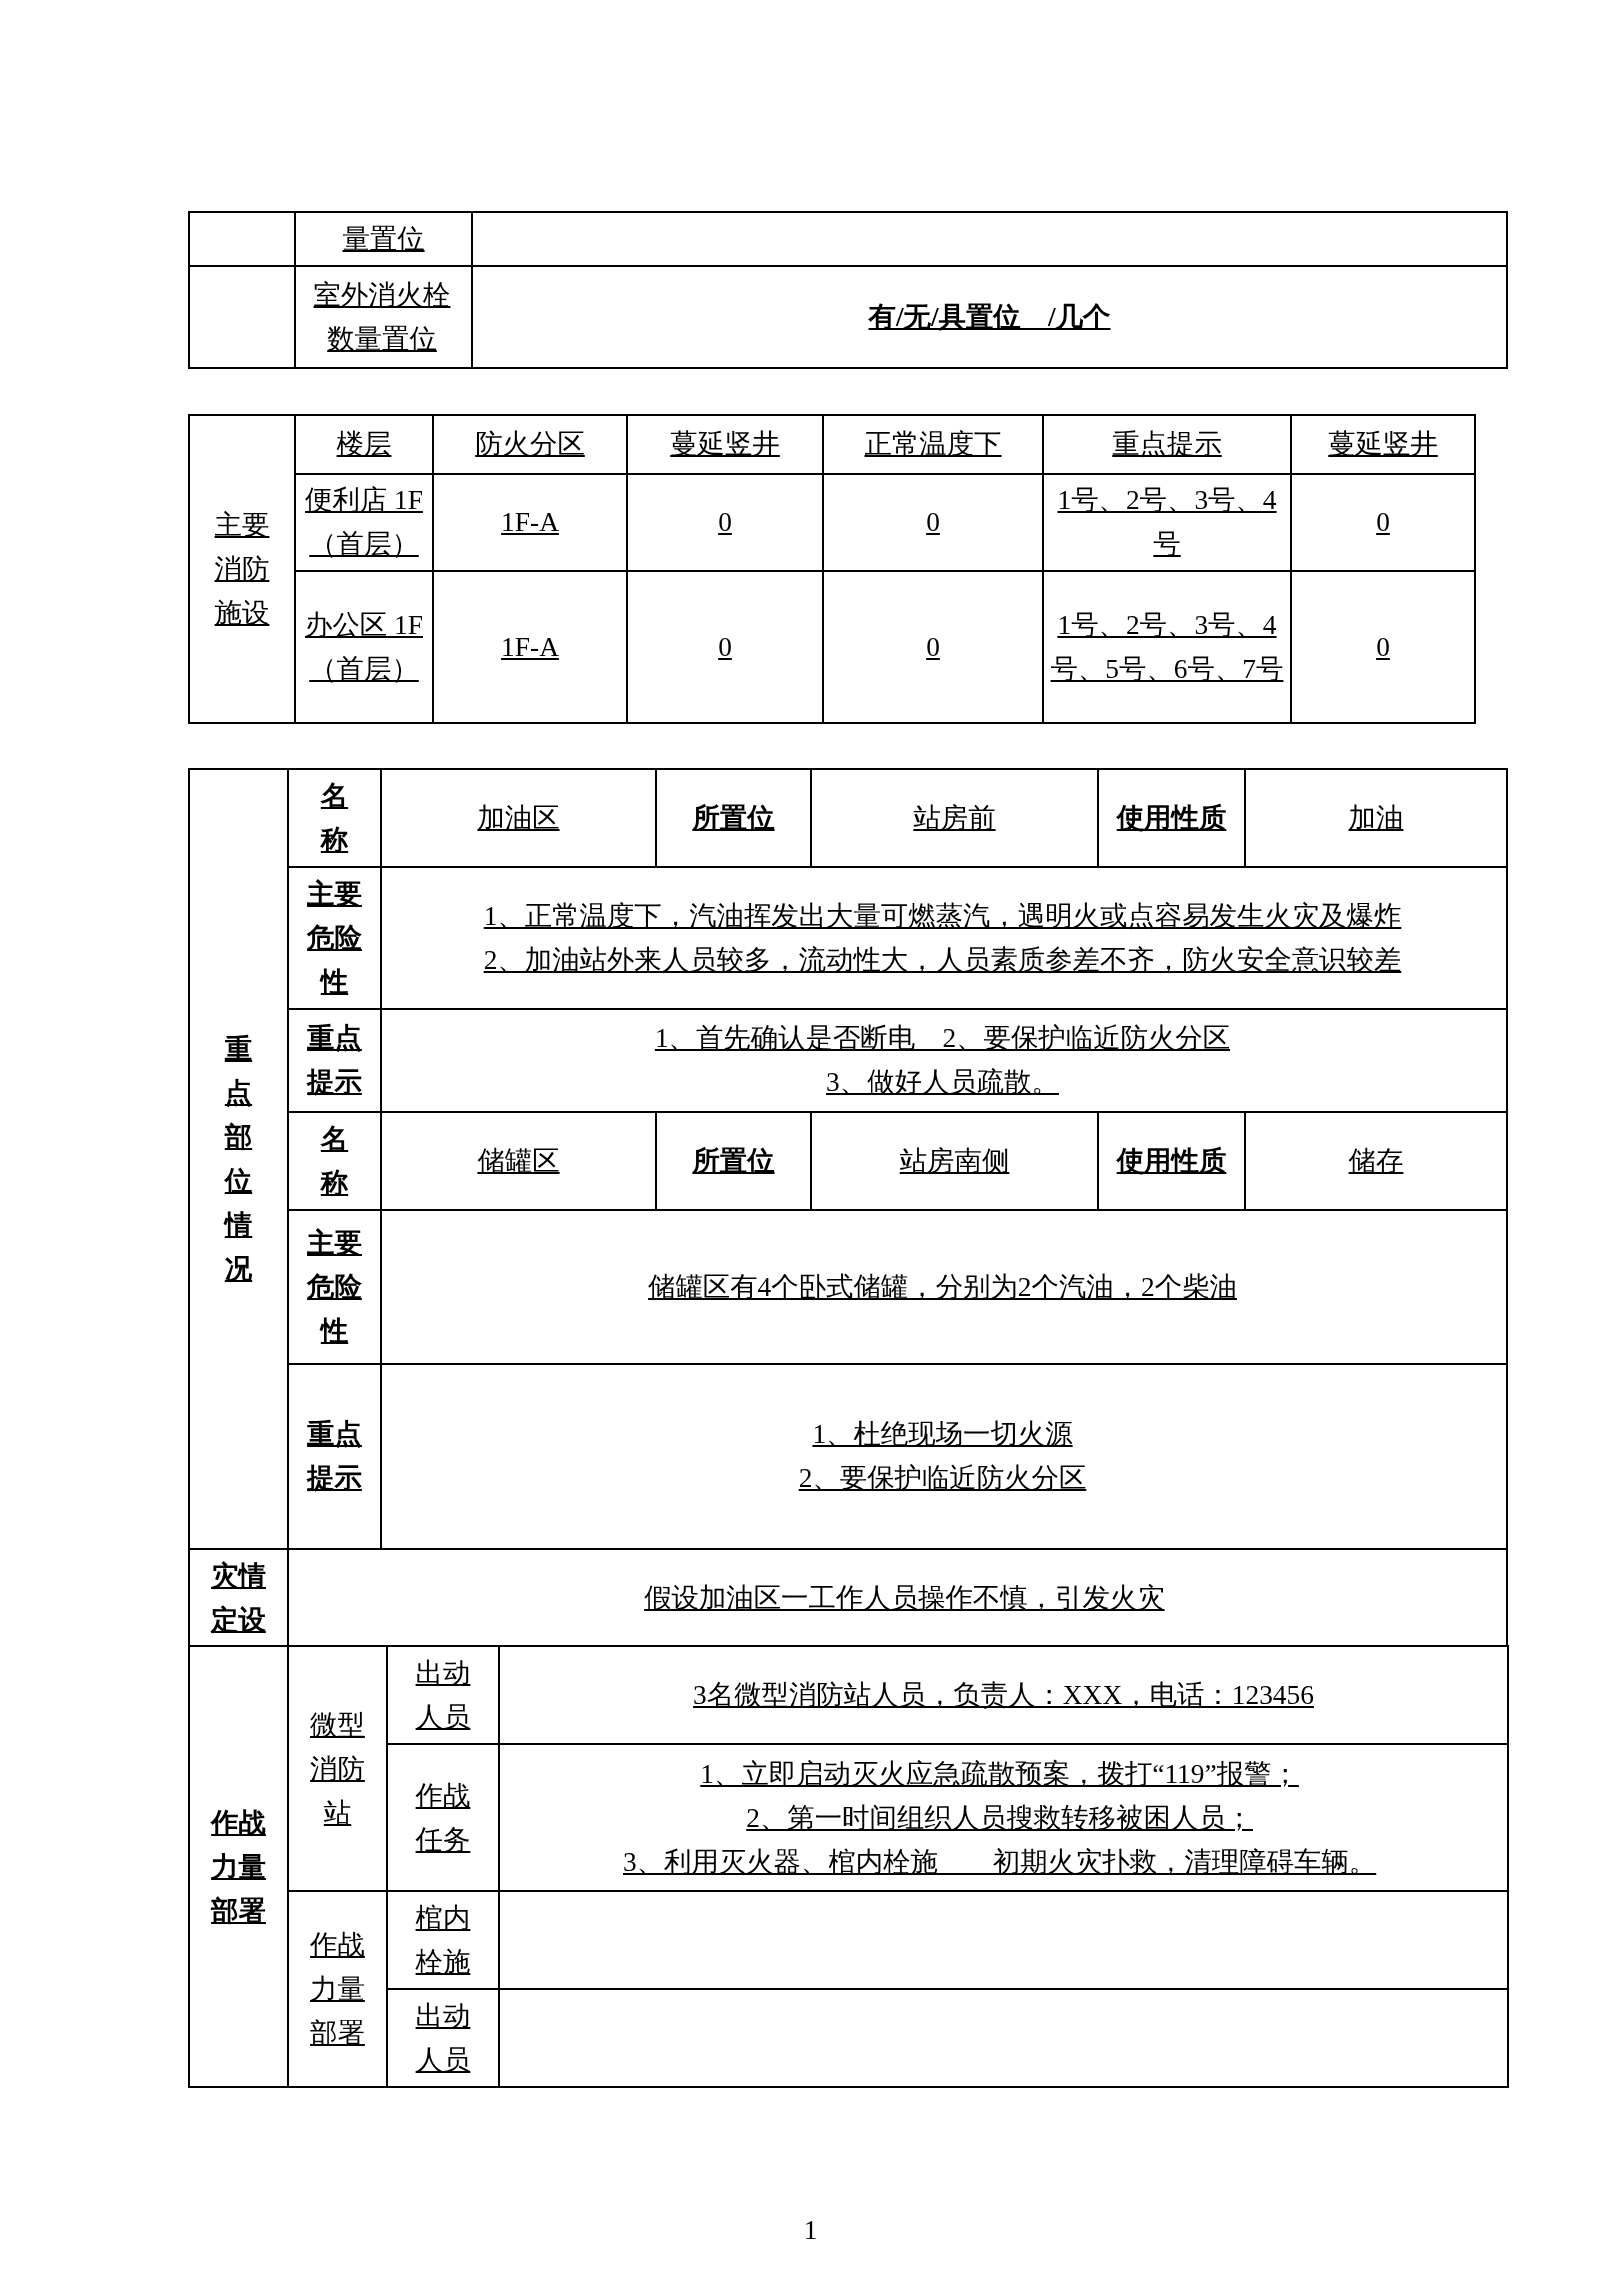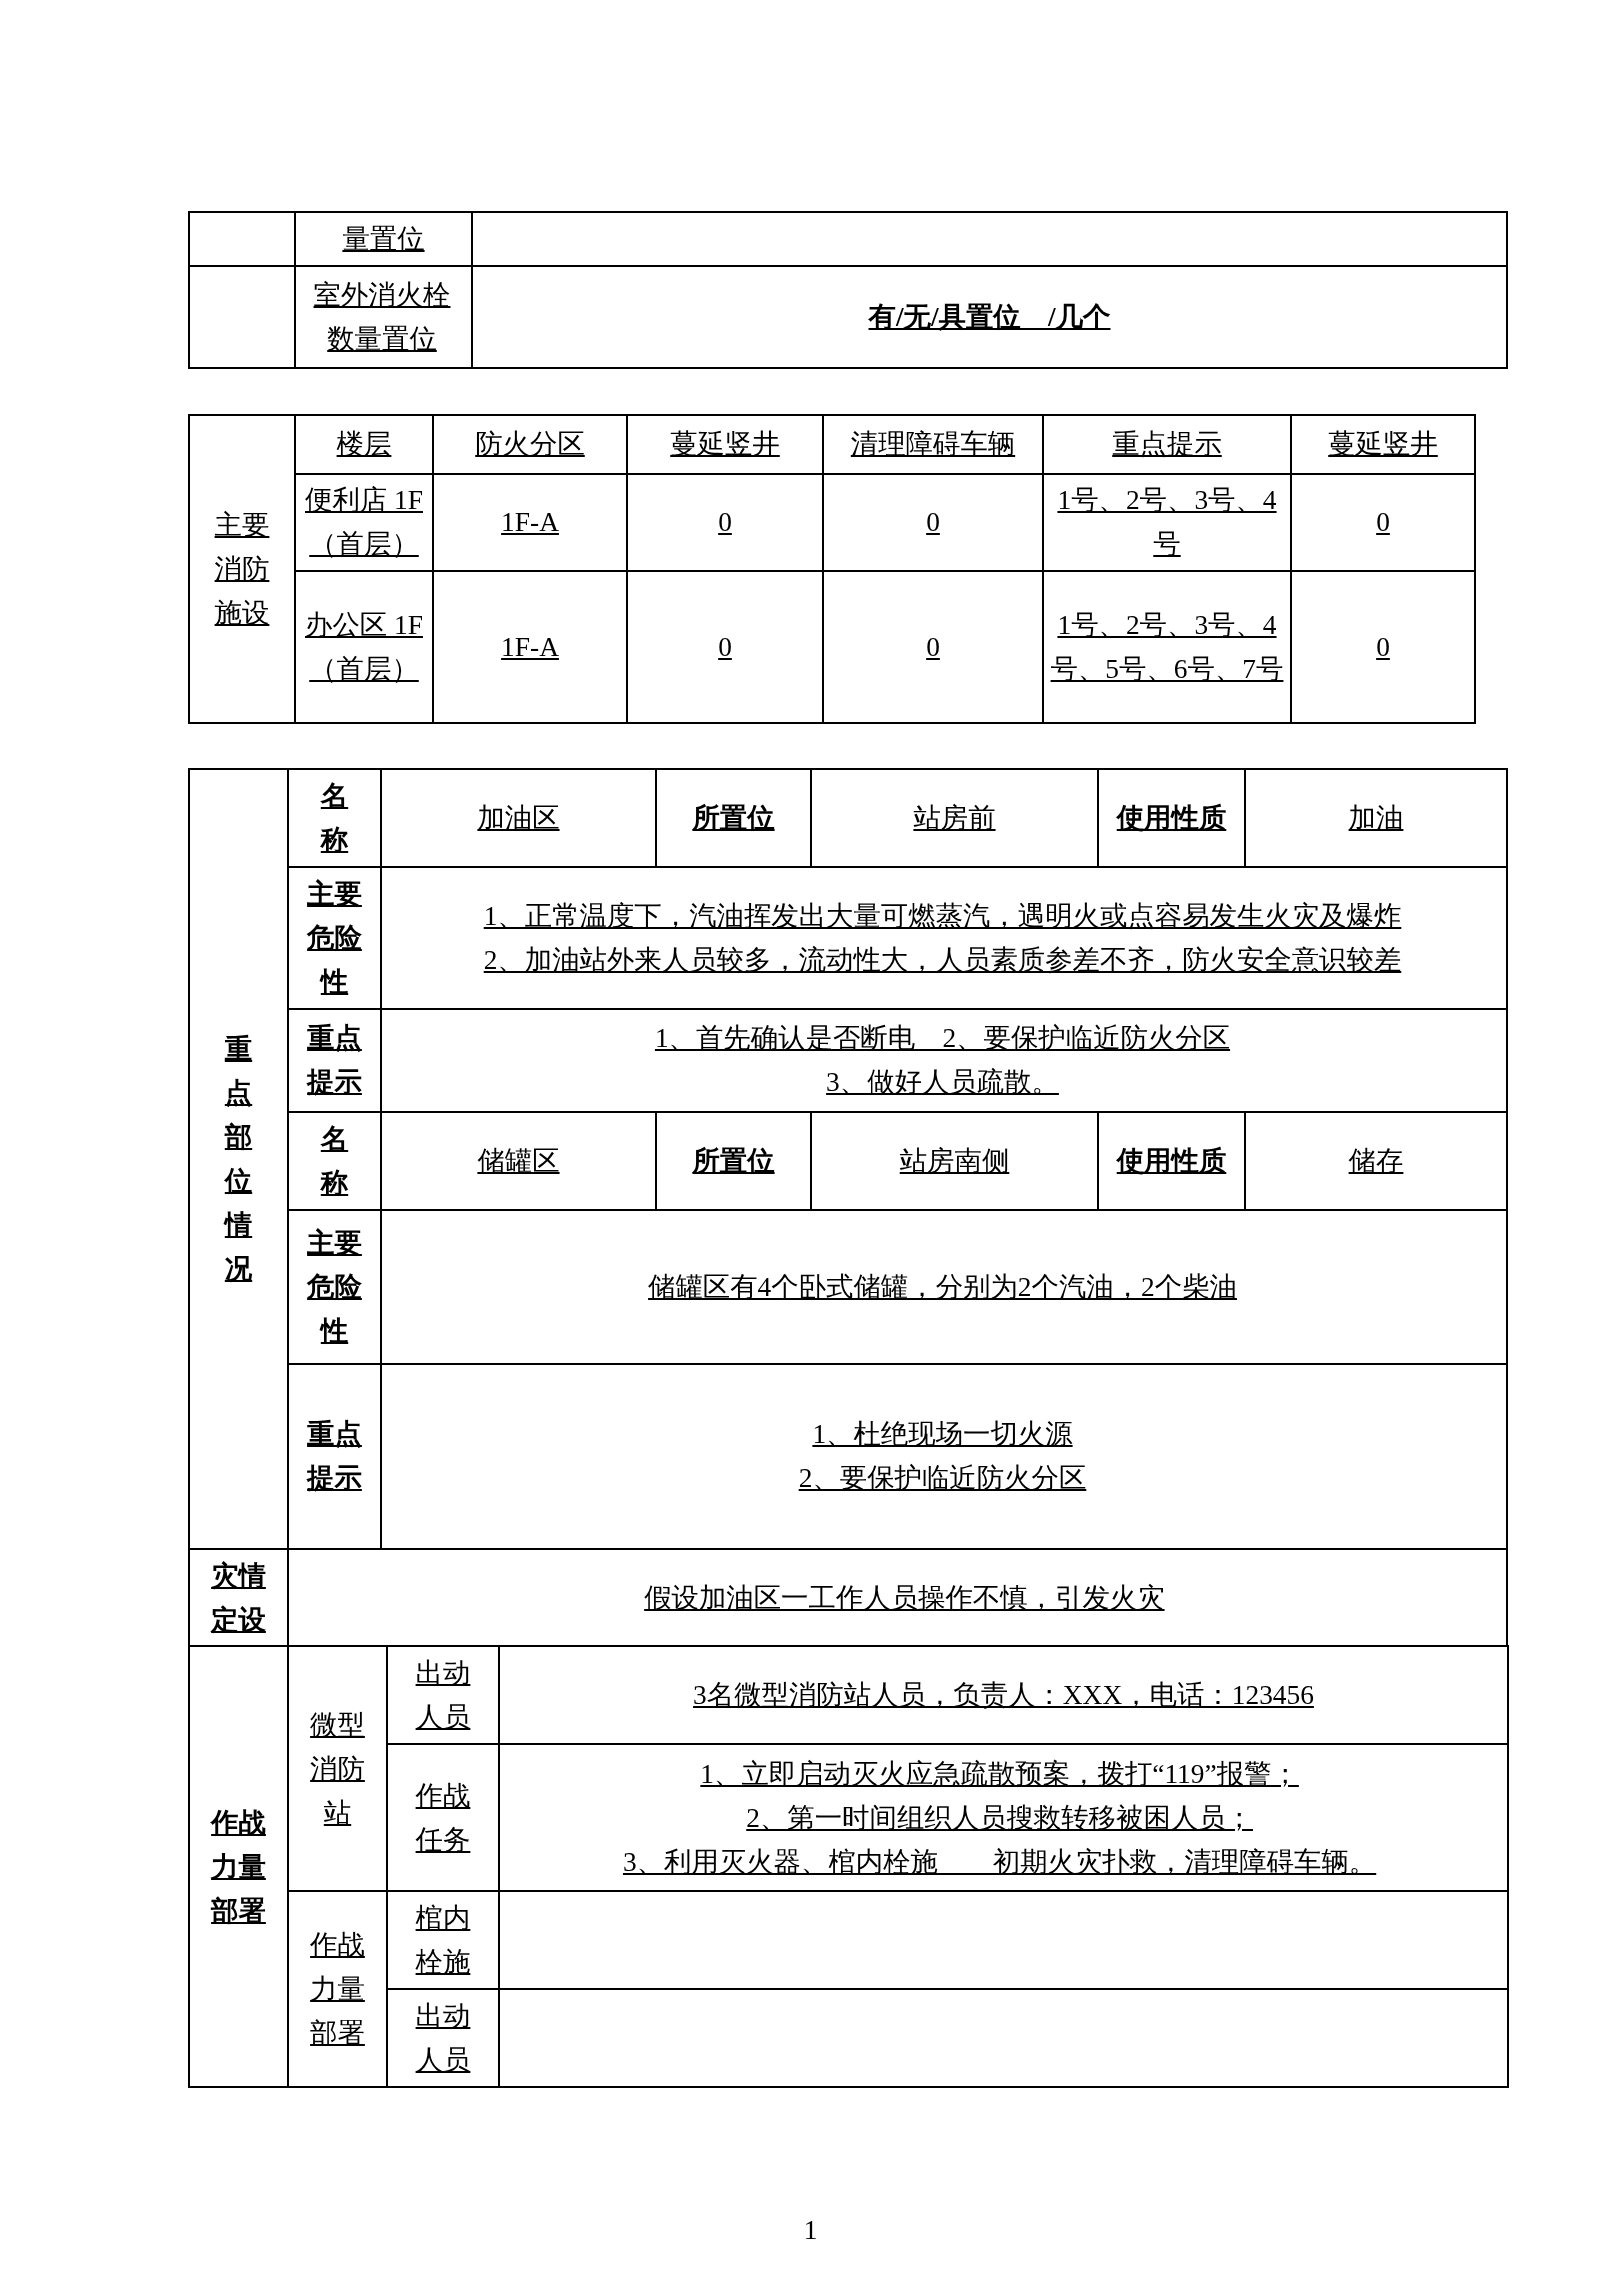--- a/index.html
+++ b/index.html
@@ -68,21 +68,21 @@
           <col style="width:184px">
       </colgroup>
       <tbody>
         <tr style="height:59px">
           <td rowspan="3">
               <span class="vlab w2">主要消防施设</span>
             </td>
           <td>楼层</td>
           <td>防火分区</td>
           <td>蔓延竖井</td>
-          <td>清理障碍车辆</td>
+          <td>正常温度下</td>
           <td>重点提示</td>
           <td>蔓延竖井</td>
         </tr>
         <tr style="height:96px">
           <td class="pre">便利店 1F
 （首层）</td>
           <td>1F-A</td>
           <td>0</td>
           <td>0</td>
           <td>1号、2号、3号、4号</td>

